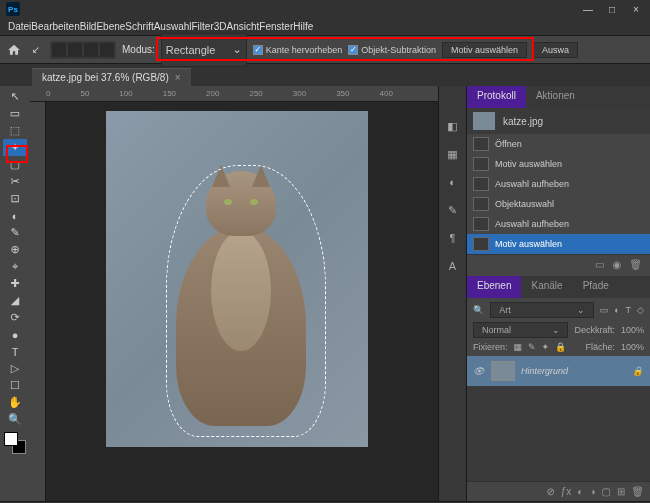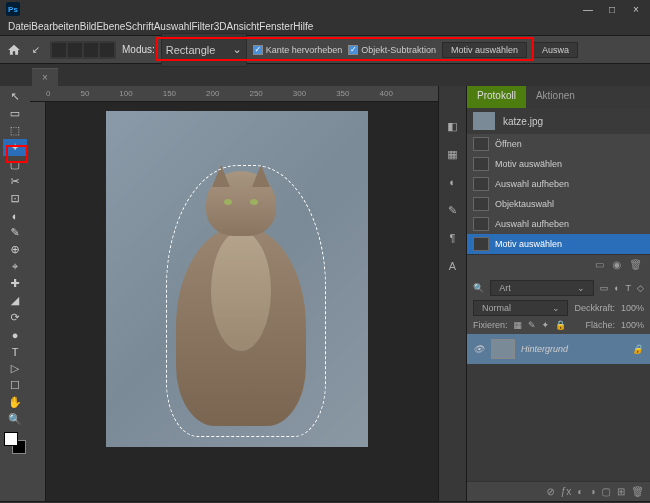--- a/index.html
+++ b/index.html
@@ -46,21 +46,21 @@
   .cat-eye.l{left:18px}.cat-eye.r{right:18px}
   .cat-body{width:130px;height:200px;background:linear-gradient(180deg,#9a8670 0%,#7a6550 100%);border-radius:50% 50% 30% 30%;position:absolute;top:55px;left:10px}
   .cat-chest{width:60px;height:120px;background:linear-gradient(180deg,#c8b8a0 0%,#a89880 100%);border-radius:50%;position:absolute;top:60px;left:45px;opacity:0.6}
   .sel-outline{position:absolute;left:60px;top:54px;width:160px;height:272px;border:1px dashed #fff;border-radius:45% 45% 20% 20%;animation:march 1s linear infinite}
   @keyframes march{to{border-color:#aaa}}
   .panelstrip{width:28px;background:#383838;display:flex;flex-direction:column;align-items:center;gap:12px;padding-top:32px;border-left:1px solid #1a1a1a}
   .panelstrip div{width:16px;height:16px;color:#aaa;font-size:11px;display:flex;align-items:center;justify-content:center}
   .panels{width:184px;background:#454545;display:flex;flex-direction:column;border-left:1px solid #1a1a1a}
   .panel-tabs{display:flex;height:22px;background:#383838;font-size:10px}
   .panel-tabs span{padding:4px 10px;color:#999}
-  .panel-tabs span.act{background:#4d7c0f;color:#ddd}
+  .panel-tabs span.act{background:#4c1d95;color:#ddd}
   .history{flex:0 0 190px;overflow:hidden}
   .hist-head{display:flex;align-items:center;padding:4px 6px;gap:8px;background:#3a3a3a}
   .hist-thumb{width:22px;height:18px;background:#7a8a96}
   .hist-item{display:flex;align-items:center;padding:3px 6px;gap:6px;font-size:9px;color:#ccc}
   .hist-item.sel{background:#2a6db8;color:#fff}
   .hist-item .ico{width:16px;height:14px;border:1px solid #666;background:#3a3a3a}
   .hist-foot{display:flex;justify-content:flex-end;gap:8px;padding:4px 8px;border-top:1px solid #333;color:#999}
   .layers{flex:1;display:flex;flex-direction:column}
   .lay-ctrl{padding:4px 6px;display:flex;flex-direction:column;gap:4px;font-size:9px;color:#aaa}
   .lay-row{display:flex;align-items:center;gap:6px}
@@ -125,20 +125,21 @@
       <span class="box on">✓</span>
       <span>Objekt-Subtraktion</span>
     </label>
   <div class="btn">Motiv auswählen</div>
   <div class="btn">Auswa</div>
   <div class="redbox optred"></div>
 </div>
 
 <div class="tabbar">
   <div class="tab">
+    <span>katze.jpg bei 37.6% (RGB/8)</span>
     <span class="x">×</span>
   </div>
 </div>
 
 <div class="main">
   <div class="toolbar">
     <div class="tool">↖</div>
     <div class="tool">▭</div>
     <div class="tool">⬚</div>
     <div class="tool sel">✦</div>
@@ -237,20 +238,25 @@
           <span>Motiv auswählen</span>
         </div>
       <div class="hist-foot">
         <span>▭</span>
         <span>◉</span>
         <span>🗑</span>
       </div>
     </div>
 
     <div class="layers">
+      <div class="panel-tabs">
+        <span class="act">Ebenen</span>
+        <span>Kanäle</span>
+        <span>Pfade</span>
+      </div>
       <div class="lay-ctrl">
         <div class="lay-row">
           <span>🔍</span>
           <div class="lay-sel">
               <span>Art</span>
               <span>⌄</span>
             </div>
           <span>▭</span>
             <span>◐</span>
             <span>T</span>

